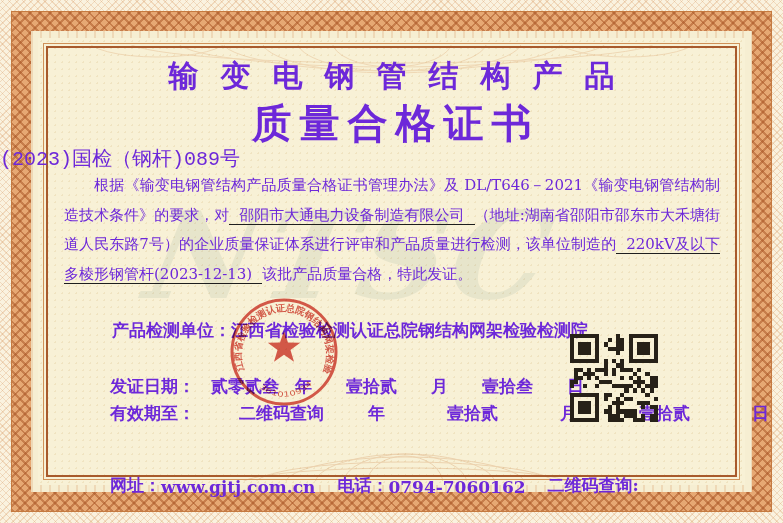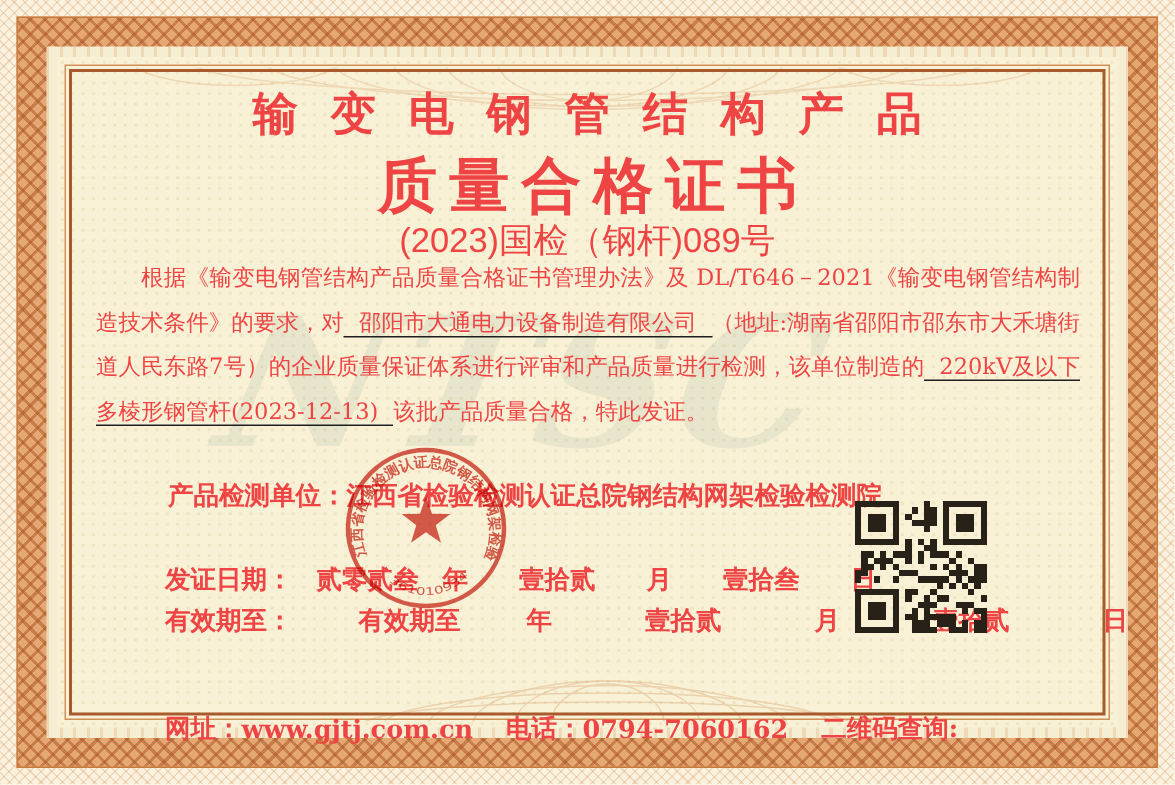--- a/index.html
+++ b/index.html
@@ -37,33 +37,33 @@
   .frame-outer{position:absolute;inset:43px;border:1px solid #d09158;pointer-events:none;}
   .frame-inner{position:absolute;inset:46px;border:2px solid #a85a2c;pointer-events:none;}
   .ornament{position:absolute;pointer-events:none;opacity:.5;}
   .watermark{
     position:absolute;left:150px;top:185px;z-index:1;
     font-family:"DejaVu Serif",serif;font-style:italic;font-weight:bold;
     font-size:120px;letter-spacing:6px;color:rgba(125,155,140,.14);
     transform:skewX(-12deg);pointer-events:none;user-select:none;
   }
   
-  .content{position:absolute;inset:0;z-index:2;color:#ef4444;}
+  .content{position:absolute;inset:0;z-index:2;color:#6d28d9;}
   .title-top{
     position:absolute;left:0;right:0;top:56px;text-align:center;
     font-size:30px;font-weight:bold;letter-spacing:22px;transform:translateX(11px);
     font-family:"DejaVu Sans",sans-serif;
   }
   .title-main{
     position:absolute;left:0;right:0;top:96px;text-align:center;
     font-size:40px;font-weight:bold;letter-spacing:8px;transform:translateX(4px);
   }
   .cert-no{
-    position:absolute;left:0;right:0;top:145px;text-align:center;
-    font-size:23px;font-family:Liberation Sans, sans-serif;
+    position:absolute;left:0;right:0;top:145px;text-align:left;
+    font-size:20px;font-family:Liberation Mono, monospace;
   }
   .body-par{
     position:absolute;left:64px;top:171px;width:656px;
     font-family:"DejaVu Serif",serif;font-size:15px;line-height:29.5px;
     text-align:justify;text-indent:2em;
   }
   .u{border-bottom:1.5px solid #1e1e1e;padding:0 10px;}
   .bold-line{position:absolute;font-size:17px;font-weight:bold;font-family:"DejaVu Serif",serif;}
   .insp1{left:112px;top:319px;}
   .insp2{left:212px;top:346px;}
@@ -130,21 +130,21 @@
     <span class="v">贰零贰叁</span>
     <span class="u2">年</span>
     <span class="u2">壹拾贰</span>
     <span class="u2">月</span>
     <span class="u2">壹拾叁</span>
     <span>日</span>
   </div>
 
   <div class="bold-line date-row dr2">
     <span class="v">有效期至：</span>
-    <span class="v">有效期至</span>
+    <span class="v">二维码查询</span>
     <span class="u2">年</span>
     <span class="u2">壹拾贰</span>
     <span class="u2">月</span>
     <span class="u2">壹拾贰</span>
     <span>日</span>
   </div>
 
   <div class="bold-line footer-row">
     <span>网址：</span>
     <span class="lat">www.gjtj.com.cn</span>

